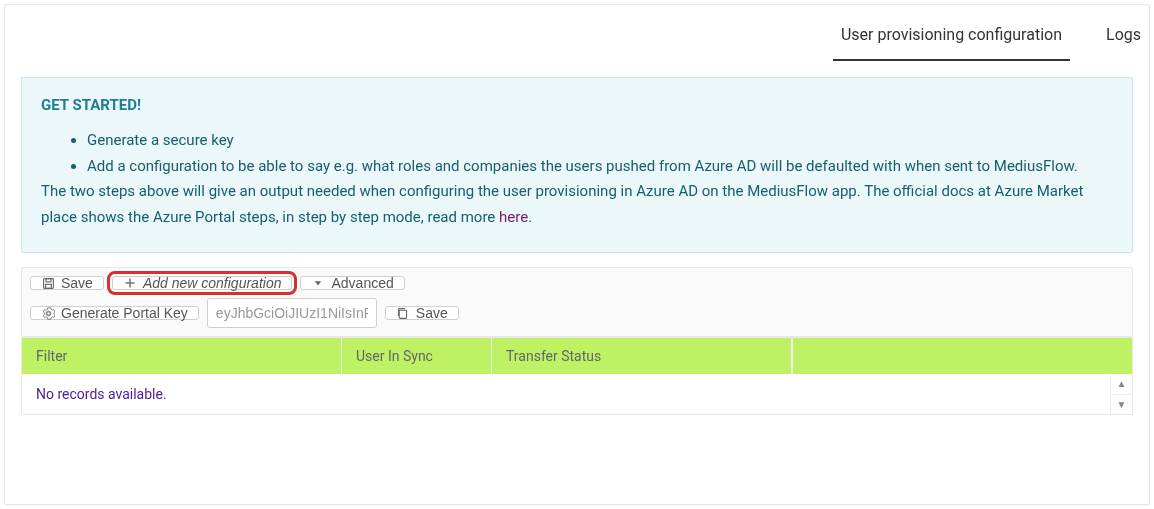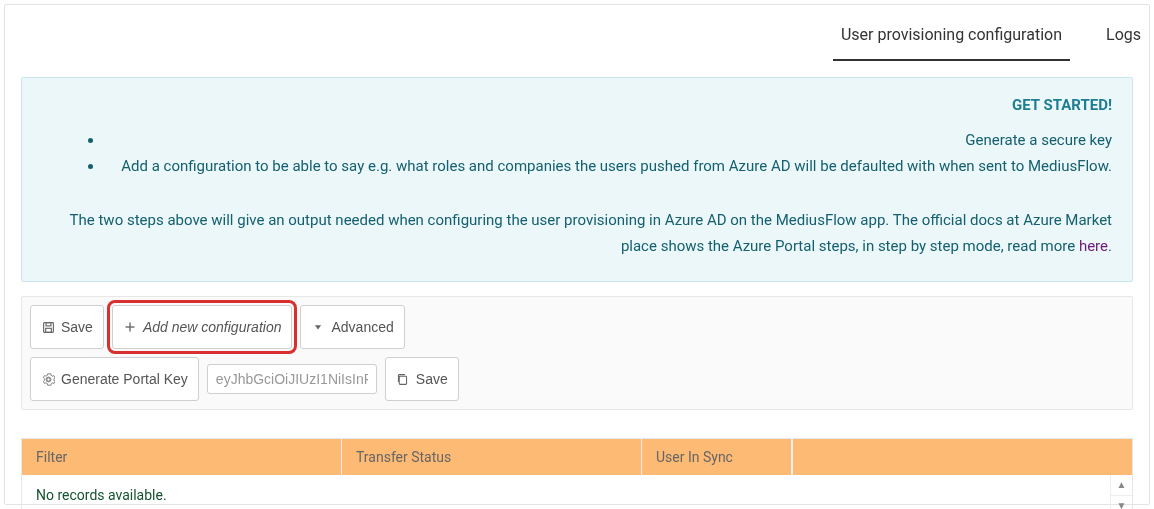--- a/index.html
+++ b/index.html
@@ -45,39 +45,38 @@
     height: 2px;
     background: #333;
   }
   .content-wrap {
     padding: 16px 16px 0 16px;
   }
   .info-panel {
     background: #ecf7fa;
     border: 1px solid #c9e7ef;
     border-radius: 2px;
-    padding: 18px 20px 22px 36px;
+    padding: 18px 20px 22px 19px;
     color: #1a6b7d;
-    text-align: right;
   }
   .info-title {
     font-weight: 700;
     font-size: 15px;
     color: #1d7e92;
     margin-bottom: 14px;
   }
   .info-intro {
     font-size: 15px;
     color: #14606f;
     margin-bottom: 14px;
   }
   .info-list {
     list-style: disc;
     padding-left: 46px;
-    margin-bottom: 29px;
+    margin-bottom: 0;
   }
   .info-list li {
     font-size: 15px;
     color: #14606f;
     line-height: 1.7;
   }
   .info-outro {
     font-size: 15px;
     color: #14606f;
     line-height: 1.7;
@@ -107,21 +106,21 @@
     display: inline-flex;
     align-items: center;
     gap: 6px;
     border: 1px solid #cfcfcf;
     background: #fff;
     color: #555;
     font-size: 14px;
     padding: 5px 10px;
     border-radius: 3px;
     cursor: pointer;
-    height: 44px;
+    height: 14px;
   }
   .highlight-red {
     outline: 3px solid #d82f2f;
     outline-offset: 2px;
     font-style: italic;
   }
   .secret-input {
     border: 1px solid #cfcfcf;
     background: #fff;
     color: #999;
@@ -139,23 +138,22 @@
     justify-content: center;
   }
 
   .grid {
     border: 1px solid #e7e7e7;
     border-top: none;
     border-radius: 0 0 2px 2px;
   }
   .grid-header {
     display: flex;
-    background: #fdba74;
+    background: #bef264;
     border-top: 1px solid #e7e7e7;
-    margin-top: 28px;
   }
   .grid-col {
     padding: 10px 14px;
     font-size: 14px;
     color: #666;
     border-right: 1px solid #eee;
   }
   .grid-col:last-child { border-right: none; }
   .col-filter { flex: 0 0 320px; }
   .col-usersync { flex: 0 0 150px; }
@@ -163,21 +161,21 @@
   .col-commands { flex: 1; }
   .col-scroll { flex: 0 0 22px; border-left: 1px solid #eee; padding:0; display:flex; flex-direction:column; }
   .grid-body {
     display: flex;
     align-items: stretch;
   }
   .no-records {
     flex: 1;
     padding: 12px 14px;
     font-size: 14px;
-    color: #14532d;
+    color: #4c1d95;
   }
   .scroll-btn {
     flex:1;
     display:flex;
     align-items:center;
     justify-content:center;
     font-size:10px;
     color:#888;
     cursor:pointer;
     border-bottom:1px solid #eee;
@@ -267,22 +265,22 @@
           </span>
           <span>Save</span>
         </button>
       </div>
 
     </div>
 
     <div class="grid">
       <div class="grid-header">
         <div class="grid-col col-filter">Filter</div>
+        <div class="grid-col col-usersync">User In Sync</div>
         <div class="grid-col col-transfer">Transfer Status</div>
-        <div class="grid-col col-usersync">User In Sync</div>
         <div class="grid-col col-scroll"></div>
       </div>
       <div class="grid-body">
         <div class="no-records">No records available.</div>
         <div class="col-scroll">
           <div class="scroll-btn">
             <span>▲</span>
           </div>
           <div class="scroll-btn">
             <span>▼</span>

